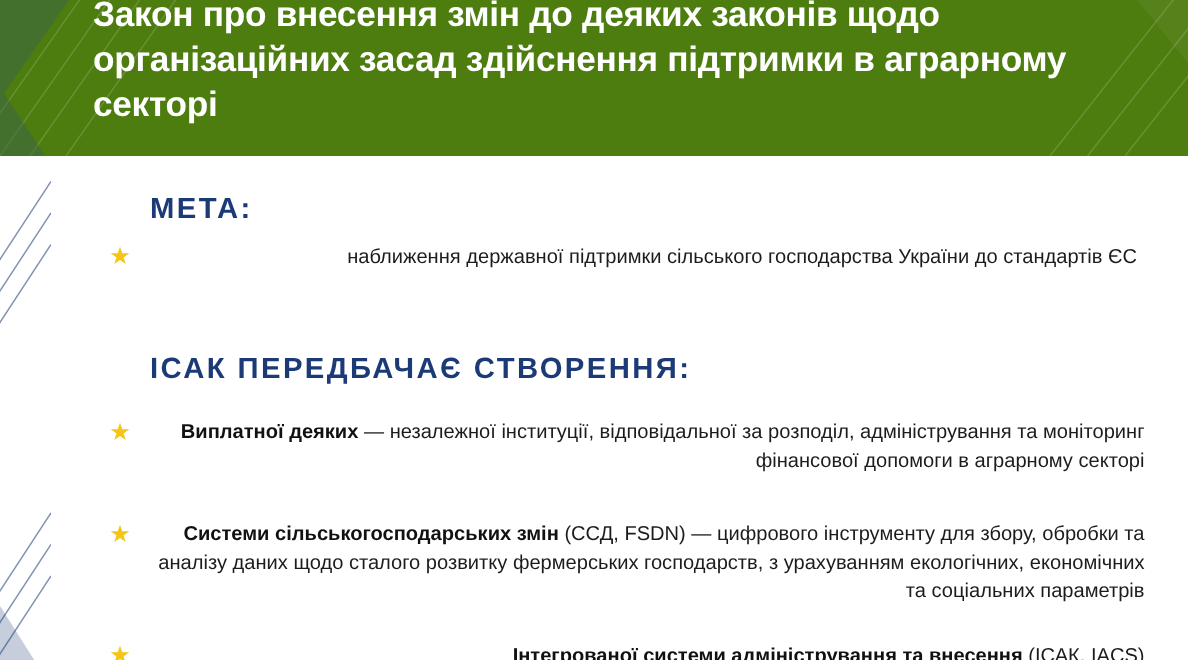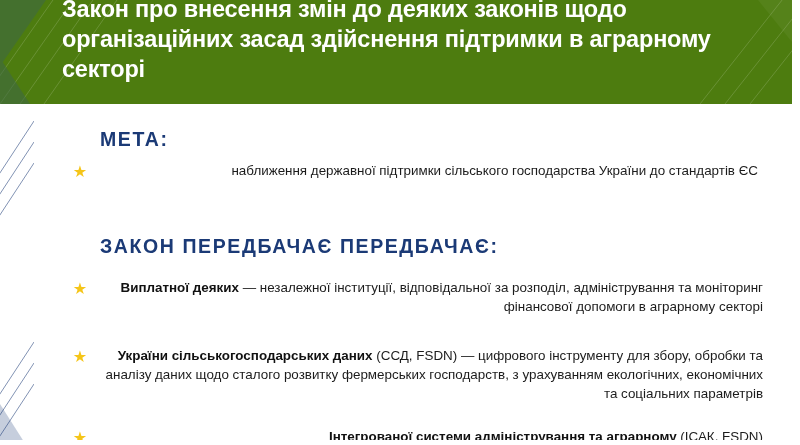--- a/index.html
+++ b/index.html
@@ -169,33 +169,33 @@
 
   <div class="body">
 
     <div class="section-heading" id="heading-meta">МЕТА:</div>
 
     <div class="bullet-row" id="bullet-meta-1">
       <span class="star">★</span>
       <span class="bullet-text">наближення державної підтримки сільського господарства України до стандартів ЄС</span>
     </div>
 
-    <div class="section-heading" id="heading-creation">ЗАКОН ПЕРЕДБАЧАЄ ПЕРЕДБАЧАЄ:</div>
+    <div class="section-heading" id="heading-creation">ІСАК ПЕРЕДБАЧАЄ СТВОРЕННЯ:</div>
 
     <div class="bullet-row" id="bullet-law-1">
       <span class="star">★</span>
       <span class="bullet-text"><b>Виплатної деяких</b><span> — незалежної інституції, відповідальної за розподіл, адміністрування та моніторинг фінансової допомоги в аграрному секторі</span></span>
     </div>
 
     <div class="bullet-row" id="bullet-law-2">
       <span class="star">★</span>
-      <span class="bullet-text"><b>України сільськогосподарських даних</b><span> (ССД, FSDN) — цифрового інструменту для збору, обробки та аналізу даних щодо сталого розвитку фермерських господарств, з урахуванням екологічних, економічних та соціальних параметрів</span></span>
+      <span class="bullet-text"><b>Системи сільськогосподарських змін</b><span> (ССД, FSDN) — цифрового інструменту для збору, обробки та аналізу даних щодо сталого розвитку фермерських господарств, з урахуванням екологічних, економічних та соціальних параметрів</span></span>
     </div>
 
     <div class="bullet-row" id="bullet-law-3">
       <span class="star">★</span>
-      <span class="bullet-text"><b>Інтегрованої системи адміністрування та аграрному</b><span> (ІСАК, FSDN)</span></span>
+      <span class="bullet-text"><b>Інтегрованої системи адміністрування та внесення</b><span> (ІСАК, IACS)</span></span>
     </div>
 
   </div>
 
   <div class="clip-bottom"></div>
 </div>
 
 </body></html>

